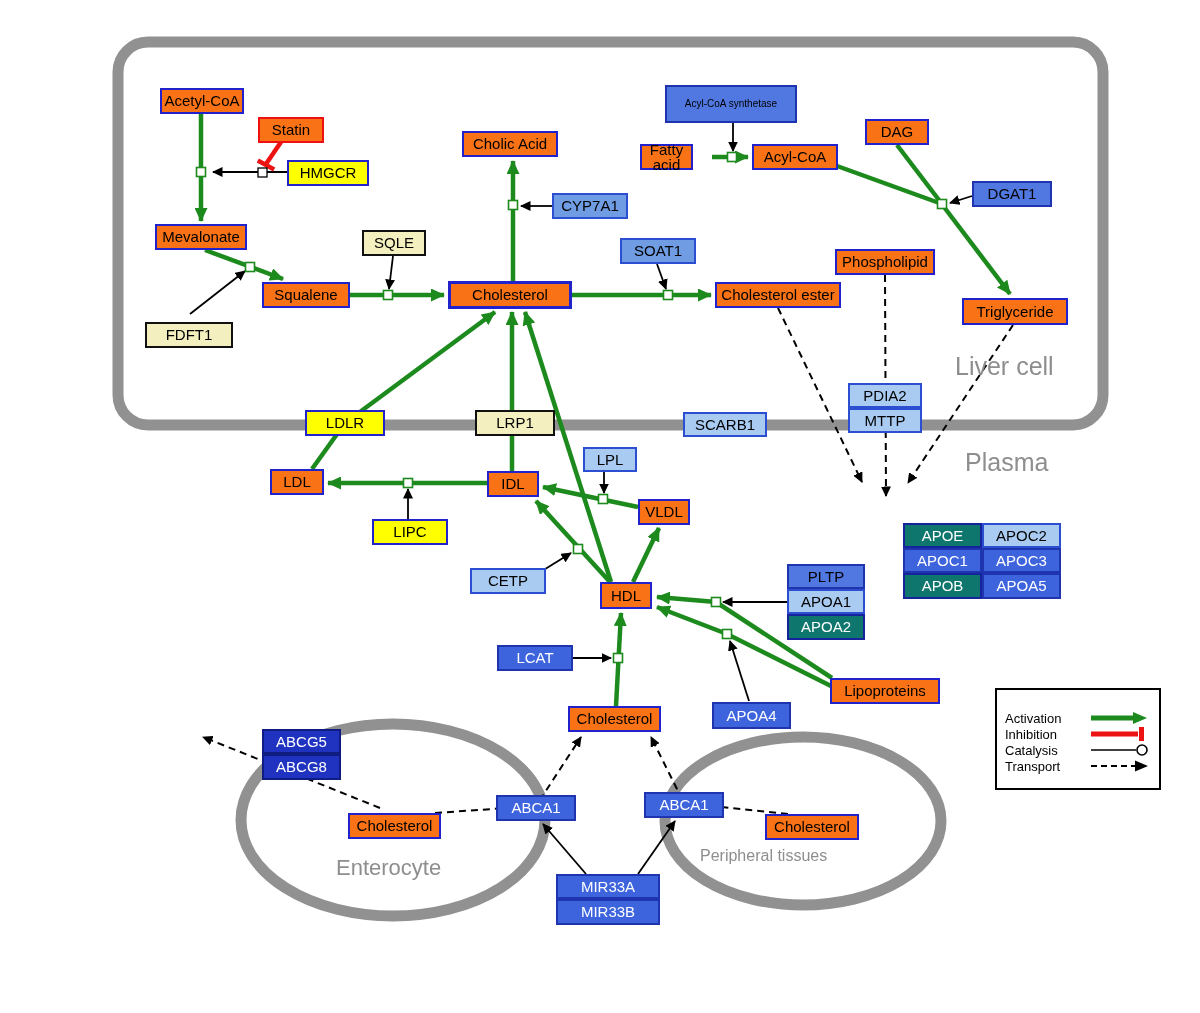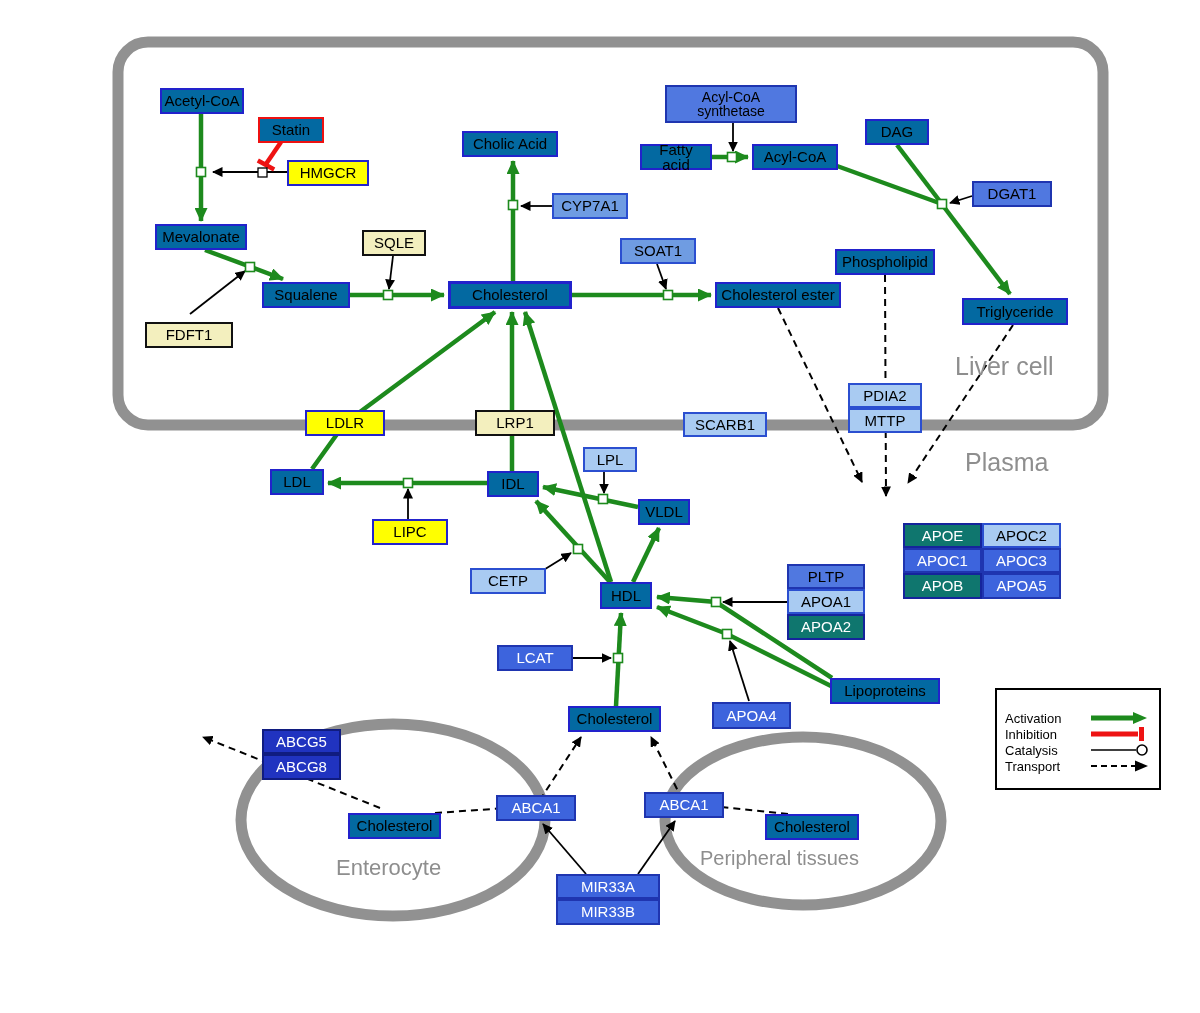--- a/index.html
+++ b/index.html
@@ -1,32 +1,32 @@
 <!DOCTYPE html>
 <html><head>
 <meta charset="utf-8">
 <style>
   *{box-sizing:border-box}
   body{margin:0;font-family:"Liberation Sans",sans-serif;background:#fff}
   #canvas{position:relative;width:1200px;height:1013px;background:#fff;overflow:hidden}
   #edges{position:absolute;left:0;top:0}
   .node{position:absolute;display:flex;align-items:center;justify-content:center;text-align:center;
         font-size:15px;line-height:1.02;border:2px solid #2323cc;background:#fff;color:#000;padding:1px 2px}
-  .met{background:#0369a1;border-color:#2222cc}
+  .met{background:#f97316;border-color:#2222cc}
   .met-bold{border-width:3px}
   .statin{border-color:#ee1111}
   .yellow{background:#ffff00;border-color:#2323cc}
   .paleyellow{background:#f3efbe;border-color:#111}
   .lightblue{background:#a9cbf2;border-color:#2b4fd0}
   .medblue{background:#6f9ce2;border-color:#2b4fd0}
   .royal{background:#3d64dd;border-color:#1f35b0;color:#fff}
   .royalblack{background:#5078e0;border-color:#1f35b0;color:#000}
   .darkblue{background:#0f766e;border-color:#15249c;color:#fff}
   .navy{background:#2033c0;border-color:#101c80;color:#fff}
-  .small{font-size:14px}
+  .small{font-size:10px}
   .comp-label{position:absolute;color:#8e8e8e;font-weight:normal}
   .legend{position:absolute;left:995px;top:688px;width:166px;height:102px;border:2.5px solid #000;
           background:#fff;display:flex;flex-direction:column;justify-content:space-around;padding:20px 8px}
   .lrow{display:flex;align-items:center;justify-content:space-between;font-size:13px;color:#000}
 </style>
 </head>
 <body>
 
 <div id="canvas">
 
@@ -114,36 +114,36 @@
     <rect x="613.5" y="653.5" width="9" height="9"></rect>
     <rect x="711.5" y="597.5" width="9" height="9"></rect>
     <rect x="722.5" y="629.5" width="9" height="9"></rect>
   </g>
   <rect x="258" y="168" width="9" height="9" fill="#fff" stroke="#000" stroke-width="1.3"></rect>
 </svg>
 
 <div class="comp-label" style="left:955px;top:352px;font-size:25px">Liver cell</div>
 <div class="comp-label" style="left:965px;top:448px;font-size:25px">Plasma</div>
 <div class="comp-label" style="left:336px;top:855px;font-size:22px">Enterocyte</div>
-<div class="comp-label" style="left:700px;top:847px;font-size:20px">Peripheral tissues</div>
+<div class="comp-label" style="left:700px;top:847px;font-size:16px">Peripheral tissues</div>
 
 <div class="node met" style="left:160px;top:88px;width:84px;height:26px">Acetyl-CoA</div>
 <div class="node met statin" style="left:258px;top:117px;width:66px;height:26px">Statin</div>
 <div class="node yellow" style="left:287px;top:160px;width:82px;height:26px">HMGCR</div>
 <div class="node met" style="left:155px;top:224px;width:92px;height:26px">Mevalonate</div>
 <div class="node paleyellow" style="left:362px;top:230px;width:64px;height:26px">SQLE</div>
 <div class="node paleyellow" style="left:145px;top:322px;width:88px;height:26px">FDFT1</div>
 <div class="node met" style="left:262px;top:282px;width:88px;height:26px">Squalene</div>
 <div class="node met met-bold" style="left:448px;top:281px;width:124px;height:28px">Cholesterol</div>
 <div class="node met" style="left:462px;top:131px;width:96px;height:26px">Cholic Acid</div>
 <div class="node medblue" style="left:552px;top:193px;width:76px;height:26px">CYP7A1</div>
 <div class="node medblue" style="left:620px;top:238px;width:76px;height:26px">SOAT1</div>
 <div class="node met" style="left:715px;top:282px;width:126px;height:26px">Cholesterol ester</div>
 <div class="node royalblack small" style="left:665px;top:85px;width:132px;height:38px">Acyl-CoA synthetase</div>
-<div class="node met" style="left:640px;top:144px;width:72px;height:26px">Fatty acid</div>
+<div class="node met" style="left:640px;top:144px;width:53px;height:26px">Fatty acid</div>
 <div class="node met" style="left:752px;top:144px;width:86px;height:26px">Acyl-CoA</div>
 <div class="node met" style="left:865px;top:119px;width:64px;height:26px">DAG</div>
 <div class="node royalblack" style="left:972px;top:181px;width:80px;height:26px">DGAT1</div>
 <div class="node met" style="left:835px;top:249px;width:100px;height:26px">Phospholipid</div>
 <div class="node met" style="left:962px;top:298px;width:106px;height:27px">Triglyceride</div>
 
 <div class="node yellow" style="left:305px;top:410px;width:80px;height:26px">LDLR</div>
 <div class="node paleyellow" style="left:475px;top:410px;width:80px;height:26px">LRP1</div>
 <div class="node lightblue" style="left:683px;top:412px;width:84px;height:25px">SCARB1</div>
 <div class="node lightblue" style="left:848px;top:383px;width:74px;height:25px">PDIA2</div>

